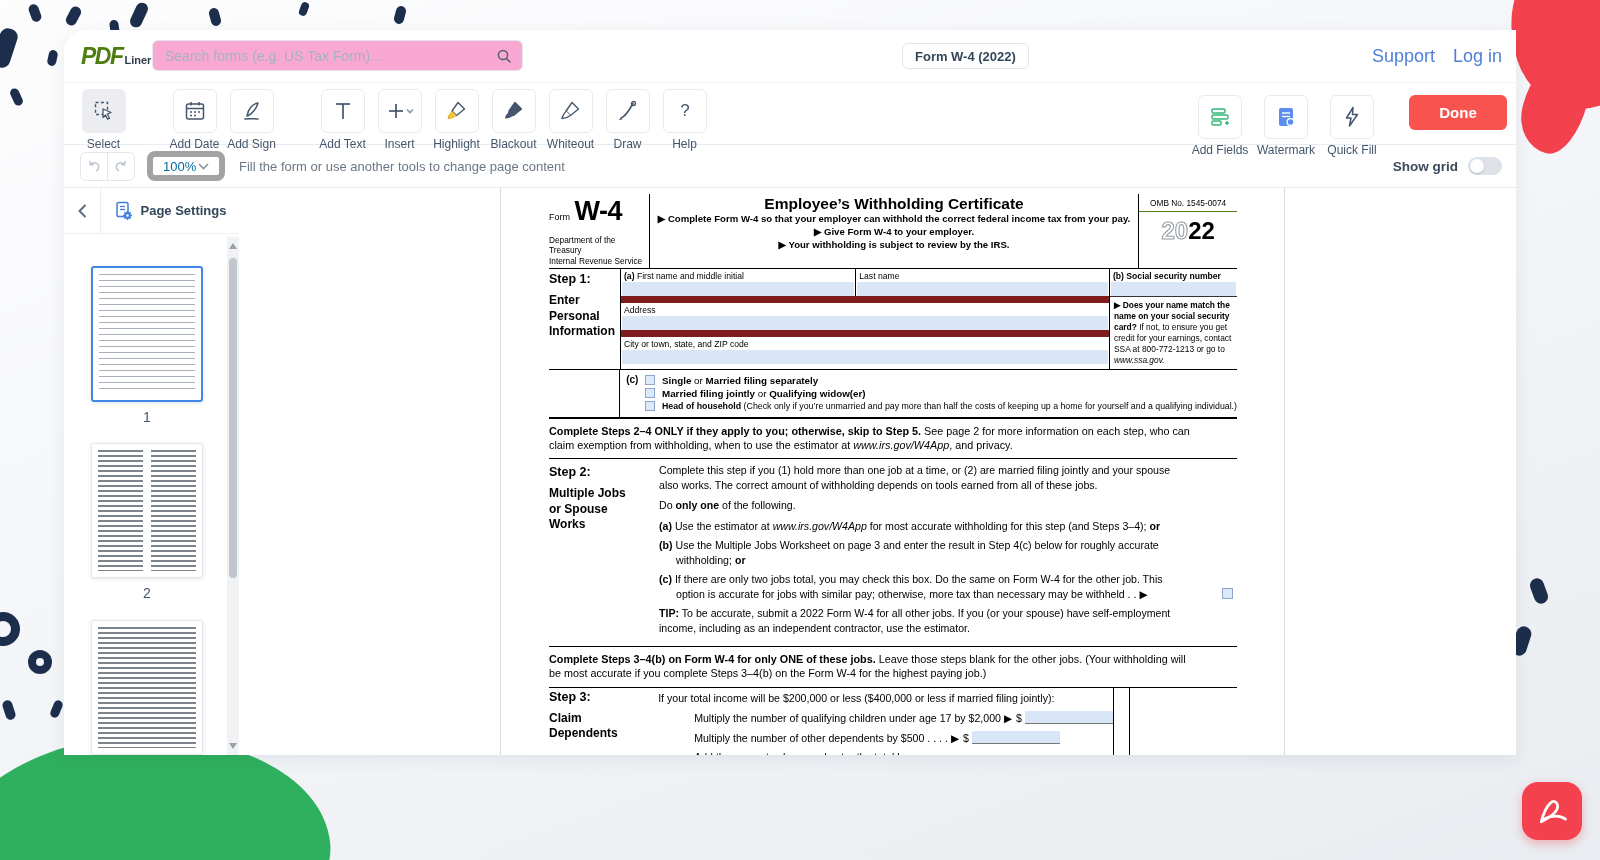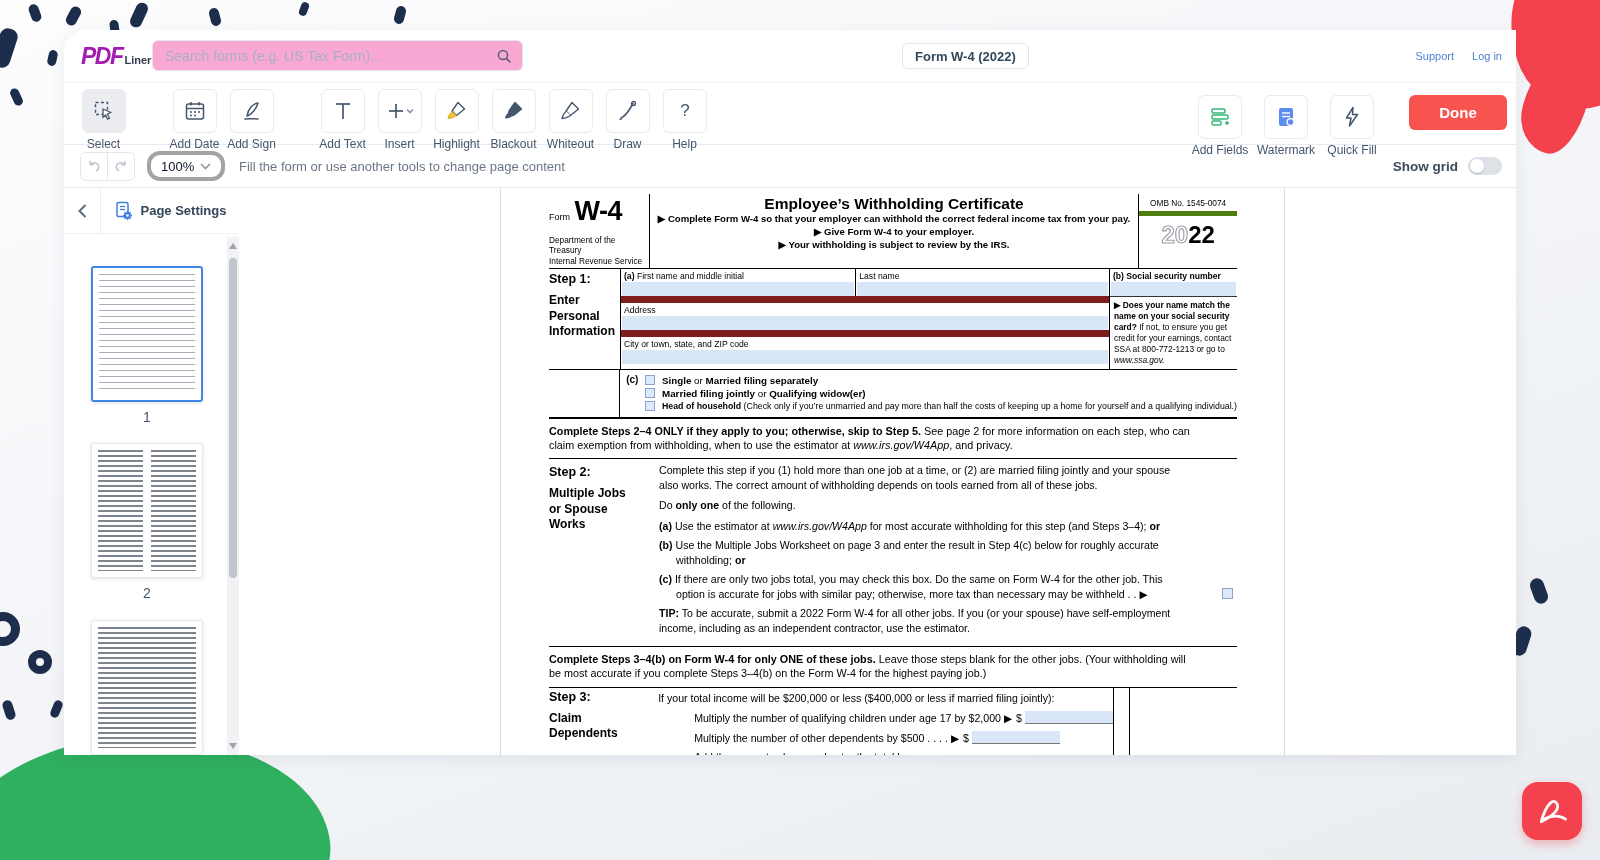--- a/index.html
+++ b/index.html
@@ -22,30 +22,30 @@
     border-radius:16px; display:flex; align-items:center; justify-content:center; cursor:pointer;
     box-shadow:0 4px 10px rgba(244,65,78,.35); }
 
   
   .app { position:absolute; left:64px; top:30px; width:1452px; height:725px; background:#fff;
     border-radius:22px 0 0 0; box-shadow:0 4px 18px rgba(34,48,73,.08); }
 
   
   .hdr { position:absolute; top:0; left:0; right:0; height:52px; }
   .logo { position:absolute; left:17px; top:13px; display:flex; align-items:baseline; }
-  .logo-pdf { color:#a21caf; font-weight:bold; font-style:italic; font-size:23px; letter-spacing:-1.5px; }
+  .logo-pdf { color:#4d7c0f; font-weight:bold; font-style:italic; font-size:23px; letter-spacing:-1.5px; }
   .logo-liner { color:#2f3d4f; font-weight:bold; font-size:11px; margin-left:2px; }
   .search { position:absolute; left:88px; top:10px; width:371px; height:31px; border:1px solid #e3e6ea;
     border-radius:6px; display:flex; align-items:center; padding:0 10px; background:#f9a8d4; }
   .search input { flex:1; border:none; outline:none; font-size:14px; color:#33475b; font-family:inherit; background:transparent; }
   .search input::placeholder { color:#a7b1be; }
   .badge { position:absolute; left:838px; top:13px; height:26px; border:1px solid #e3e6ea; border-radius:6px;
     font-size:13px; font-weight:bold; color:#33475b; display:flex; align-items:center; padding:0 12px; background:#fff; }
   .hdr-links { position:absolute; right:14px; top:0; height:52px; display:flex; align-items:center; gap:18px; }
-  .hdr-link { font-size:11px; color:#4d7fd9; cursor:pointer; }
+  .hdr-link { font-size:18px; color:#4d7fd9; cursor:pointer; }
 
   
   .tbar { position:absolute; top:52px; left:0; right:0; height:63px; border-top:1px solid #f2f3f6;
     border-bottom:1px solid #e9ebef; display:flex; }
   .tools { display:flex; padding-left:11px; }
   .tool { width:57px; text-align:center; padding-top:6px; cursor:pointer; }
   .ticon { width:44px; height:44px; margin:0 auto; border:1px solid #e8eaee; border-radius:6px; background:#fff;
     display:flex; align-items:center; justify-content:center; }
   .tool.active .ticon { background:#ebedf0; border-color:#ebedf0; }
   .tlabel { font-size:12px; color:#44566c; margin-top:4px; white-space:nowrap; }
@@ -55,22 +55,22 @@
     border:none; border-radius:6px; margin:6px 9px 0 24px; cursor:pointer; font-family:inherit; }
 
   
   .sbar { position:absolute; top:115px; left:0; right:0; height:43px; border-bottom:1px solid #e9ebef;
     display:flex; align-items:center; }
   .ur { display:flex; margin-left:16px; }
   .ur .ubtn { width:28px; height:29px; border:1px solid #e4e7ea; background:#fff; color:#bcc4cf; font-size:16px;
     display:flex; align-items:center; justify-content:center; cursor:pointer; }
   .ur .ubtn:first-child { border-radius:6px 0 0 6px; }
   .ur .ubtn:last-child { border-radius:0 6px 6px 0; margin-left:-1px; }
-  .zoom-sel { margin-left:12px; width:78px; height:30px; border:4px solid #a3a3a3; border-radius:13px;
-    display:flex; align-items:center; justify-content:space-between; padding:0 10px; font-size:13px; color:#0f172a; cursor:pointer; }
+  .zoom-sel { margin-left:12px; width:78px; height:30px; border:6px solid #a3a3a3; border-radius:8px;
+    display:flex; align-items:center; justify-content:space-between; padding:0 10px; font-size:13px; color:#0369a1; cursor:pointer; }
   .hint { margin-left:14px; font-size:13px; color:#6b7785; }
   .grid-ctl { margin-left:auto; display:flex; align-items:center; gap:10px; margin-right:14px; }
   .grid-label { font-size:13.5px; font-weight:bold; color:#3c4a5c; }
   .toggle { width:34px; height:18px; border-radius:9px; background:#dde2e8; position:relative; cursor:pointer; }
   .knob { position:absolute; left:2px; top:2px; width:14px; height:14px; border-radius:50%; background:#fff;
     box-shadow:0 1px 2px rgba(0,0,0,.18); }
 
   
   .content { position:absolute; top:158px; left:0; right:0; bottom:0; overflow:hidden; }
   .side { position:absolute; left:0; top:0; bottom:0; width:175px; }
@@ -102,21 +102,21 @@
   .fwrap { margin:6px 47px 0 48px; color:#000; }
   .fh { display:flex; border-bottom:1px solid #000; }
   .fh-left { width:104px; padding:2px 4px 2px 0; }
   .fh-form { font-size:9px; }
   .fh-name { font-size:27px; font-weight:bold; letter-spacing:-.5px; }
   .fh-dept { font-size:8.3px; line-height:1.25; margin-top:8px; }
   .fh-mid { flex:1; border-left:1.5px solid #000; border-right:1.5px solid #000; text-align:center; padding:1px 8px 3px; }
   .fh-title { font-size:15.5px; font-weight:bold; }
   .fh-sub { font-size:9.6px; font-weight:bold; line-height:1.34; white-space:nowrap; }
   .fh-right { width:102px; text-align:center; }
-  .fh-omb { font-size:8.3px; padding:4px 0 3px; border-bottom:5px solid #4d7c0f; }
+  .fh-omb { font-size:8.3px; padding:4px 0 3px; border-bottom:1px solid #4d7c0f; }
   .fh-year { font-size:24px; font-weight:bold; padding-top:5px; }
   .yr-o { color:#fff; -webkit-text-stroke:1.1px #9aa0a6; }
 
   .s1 { display:flex; border-bottom:1px solid #000; }
   .s1-label { width:72px; border-right:1px solid #000; padding-top:3px; }
   .st-name { font-size:12.5px; font-weight:bold; margin-bottom:7px; }
   .st-sub { font-size:12px; font-weight:bold; line-height:1.3; }
   .s1-main { flex:1; }
   .frow { border-bottom:7px solid #7f1d1d; }
   .frow:last-child { border-bottom:none; }

